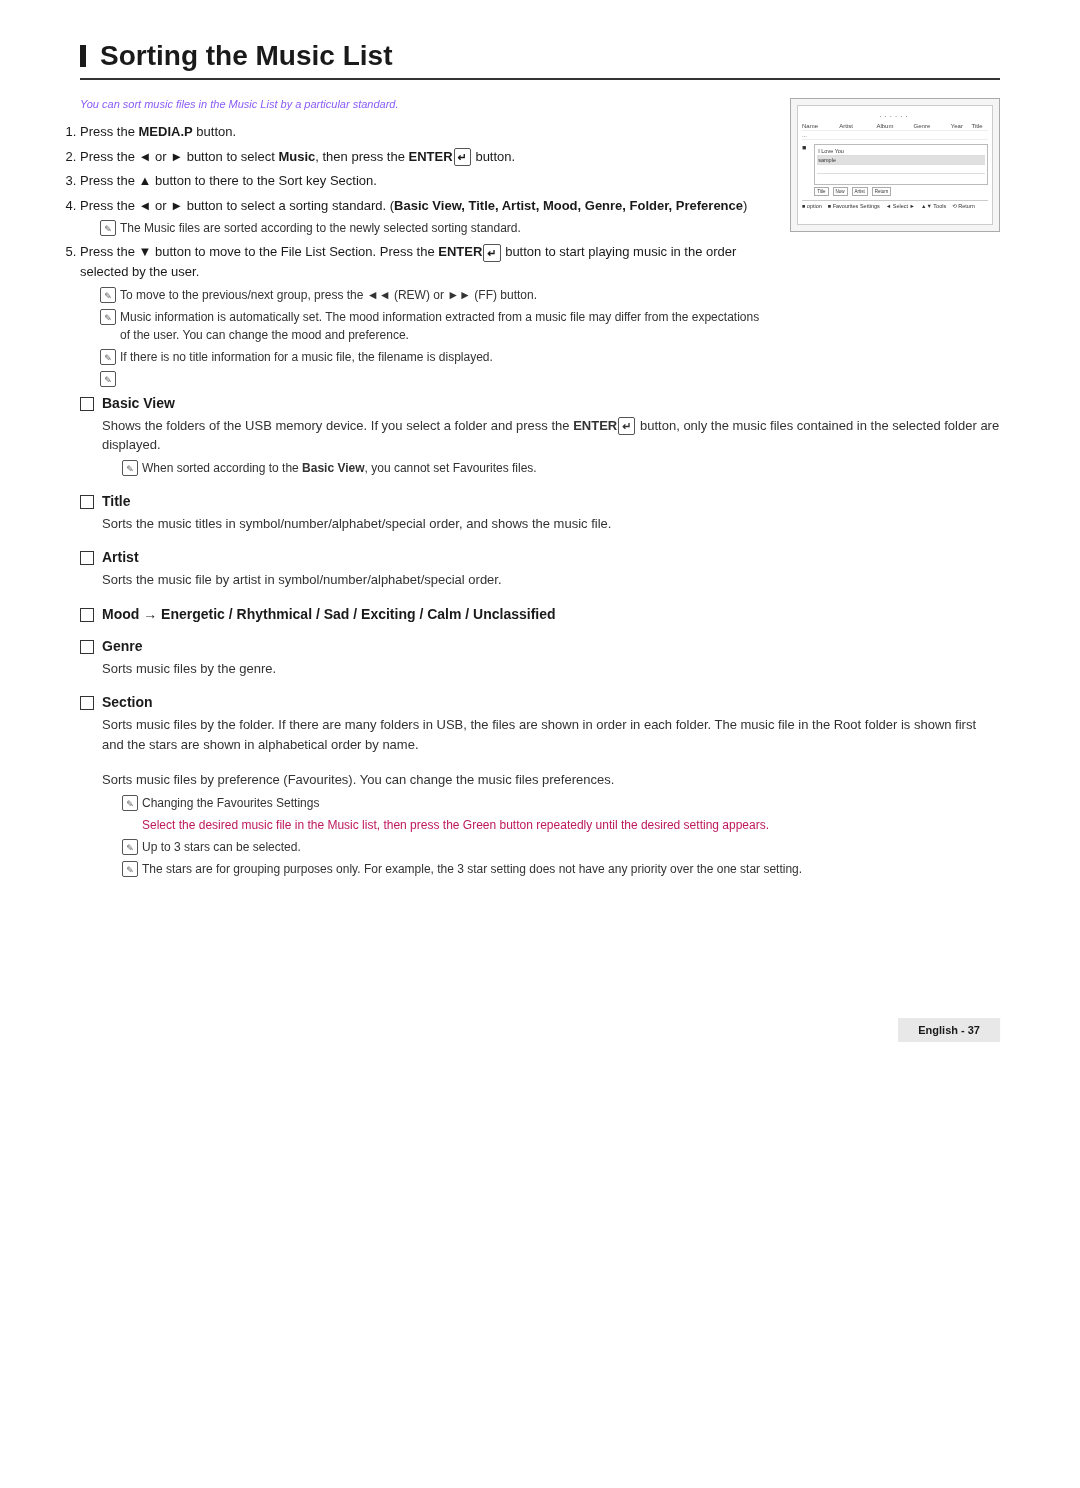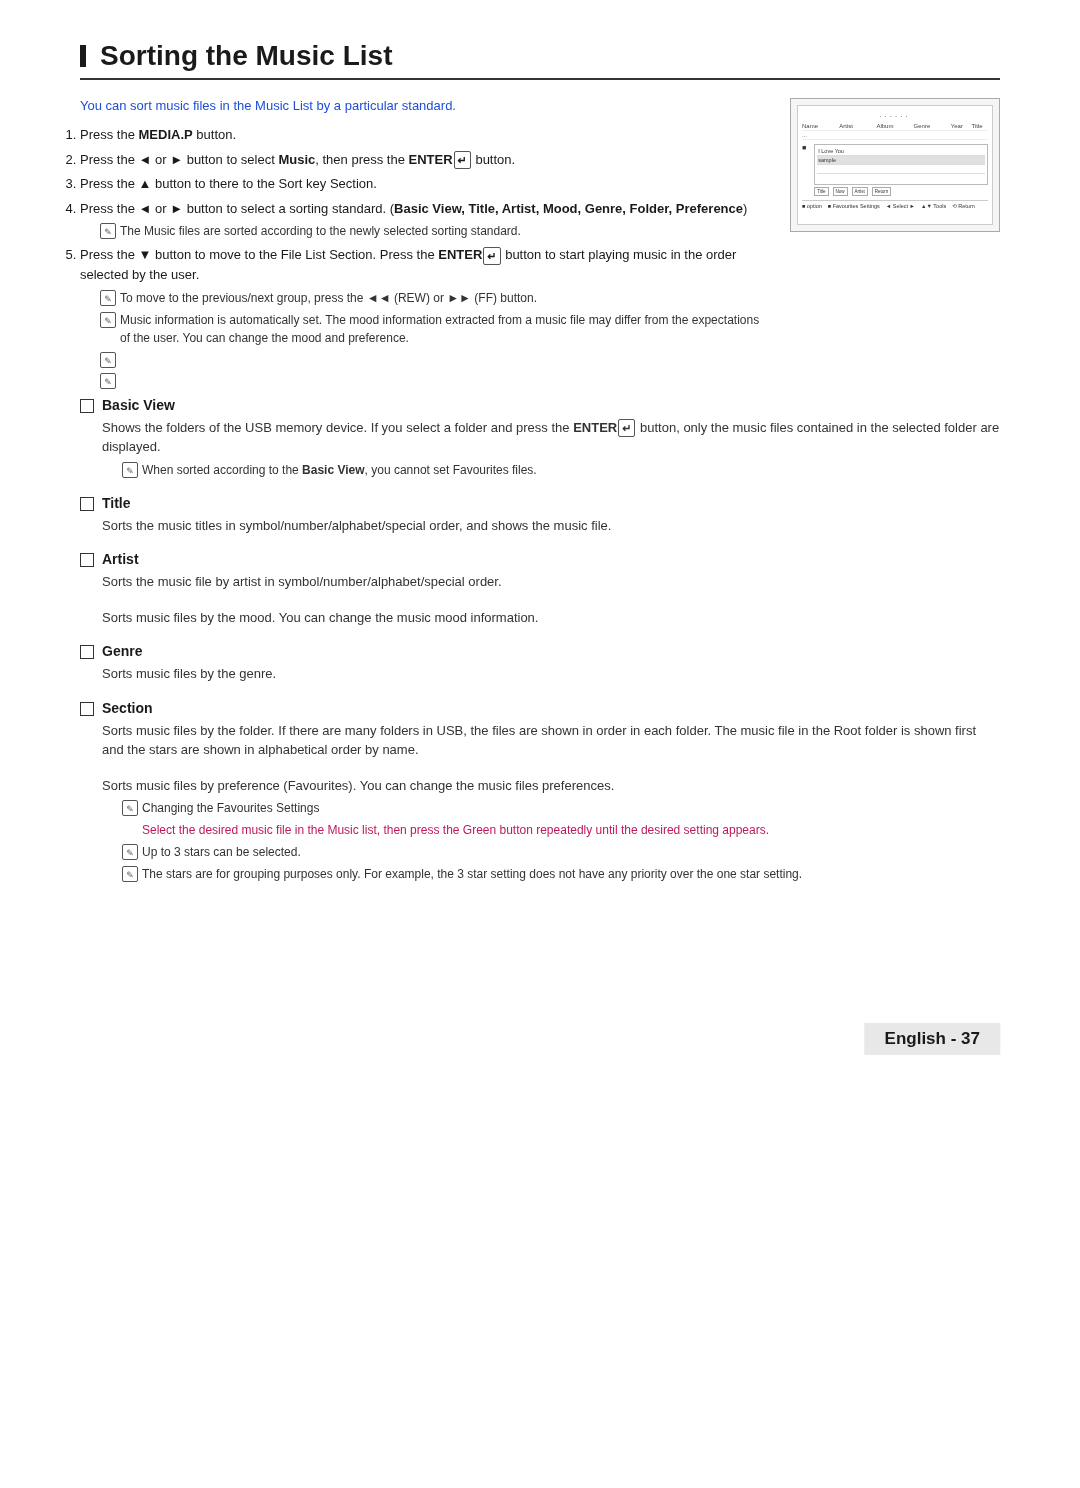--- a/index.html
+++ b/index.html
@@ -37,23 +37,24 @@
 
     .section-title-bar {
       display: inline-block;
       width: 6px;
       height: 22px;
       background: #1a1a1a;
       margin-right: 4px;
     }
 
     .intro-text {
-      font-size: 13px;
+      font-size: 11px;
       margin-bottom: 12px;
-      color: #1d4ed8;
+      color: #8b5cf6;
+      font-style: italic;
     }
 
     .content-with-image {
       display: flex;
       gap: 20px;
       align-items: flex-start;
     }
 
     .text-column {
       flex: 1;
@@ -184,21 +185,21 @@
       line-height: 1.5;
     }
 
     .footer {
       text-align: center;
       margin-top: 60px;
       padding: 6px 20px;
       background: #e8e8e8;
       display: inline-block;
       font-weight: bold;
-      font-size: 17px;
+      font-size: 11px;
       position: relative;
       left: 50%;
       transform: translateX(-50%);
     }
 
     .footer-wrapper {
       text-align: center;
       margin-top: 80px;
     }
 
@@ -249,20 +250,21 @@
           <div class="note-line">
             <span class="note-icon">✎</span>
             <span>To move to the previous/next group, press the ◄◄ (REW) or ►► (FF) button.</span>
           </div>
           <div class="note-line">
             <span class="note-icon">✎</span>
             <span>Music information is automatically set. The mood information extracted from a music file may differ from the expectations of the user. You can change the mood and preference.</span>
           </div>
           <div class="note-line">
             <span class="note-icon">✎</span>
+            <span>If there is no title information for a music file, the filename is displayed.</span>
           </div>
           <div class="note-line">
             <span class="note-icon">✎</span>
           </div>
         </li>
       </ol>
     </div>
 
     <div class="image-column">
       <div class="mock-screen">
@@ -336,22 +338,23 @@
     <div class="subsection-header">
       <span class="checkbox-icon"></span>
       <span class="subsection-title">Artist</span>
     </div>
     <div class="subsection-body">
       Sorts the music file by artist in symbol/number/alphabet/special order.
     </div>
   </div>
 
   <div class="subsection">
-    <div class="subsection-body">
-      Sorts music files by the mood. You can change the music mood information.
+    <div class="subsection-header">
+      <span class="checkbox-icon"></span>
+      <span class="subsection-title">Mood → Energetic / Rhythmical / Sad / Exciting / Calm / Unclassified</span>
     </div>
   </div>
 
   <div class="subsection">
     <div class="subsection-header">
       <span class="checkbox-icon"></span>
       <span class="subsection-title">Genre</span>
     </div>
     <div class="subsection-body">
       Sorts music files by the genre.

